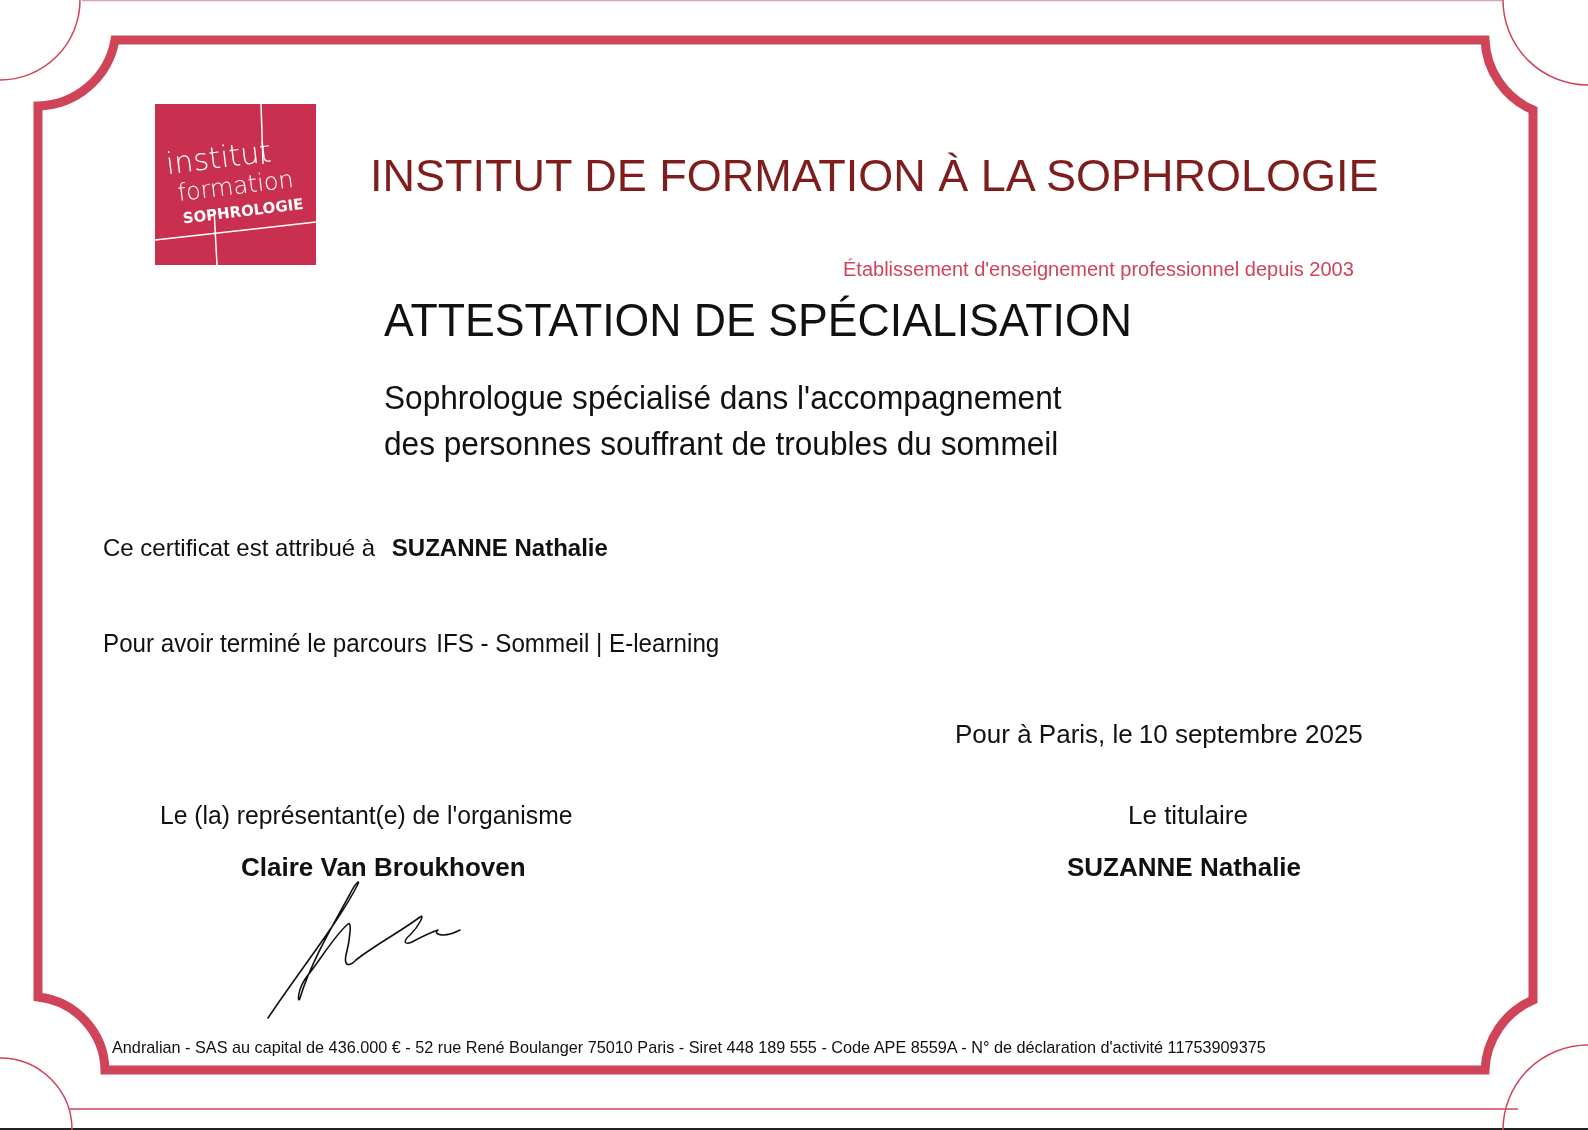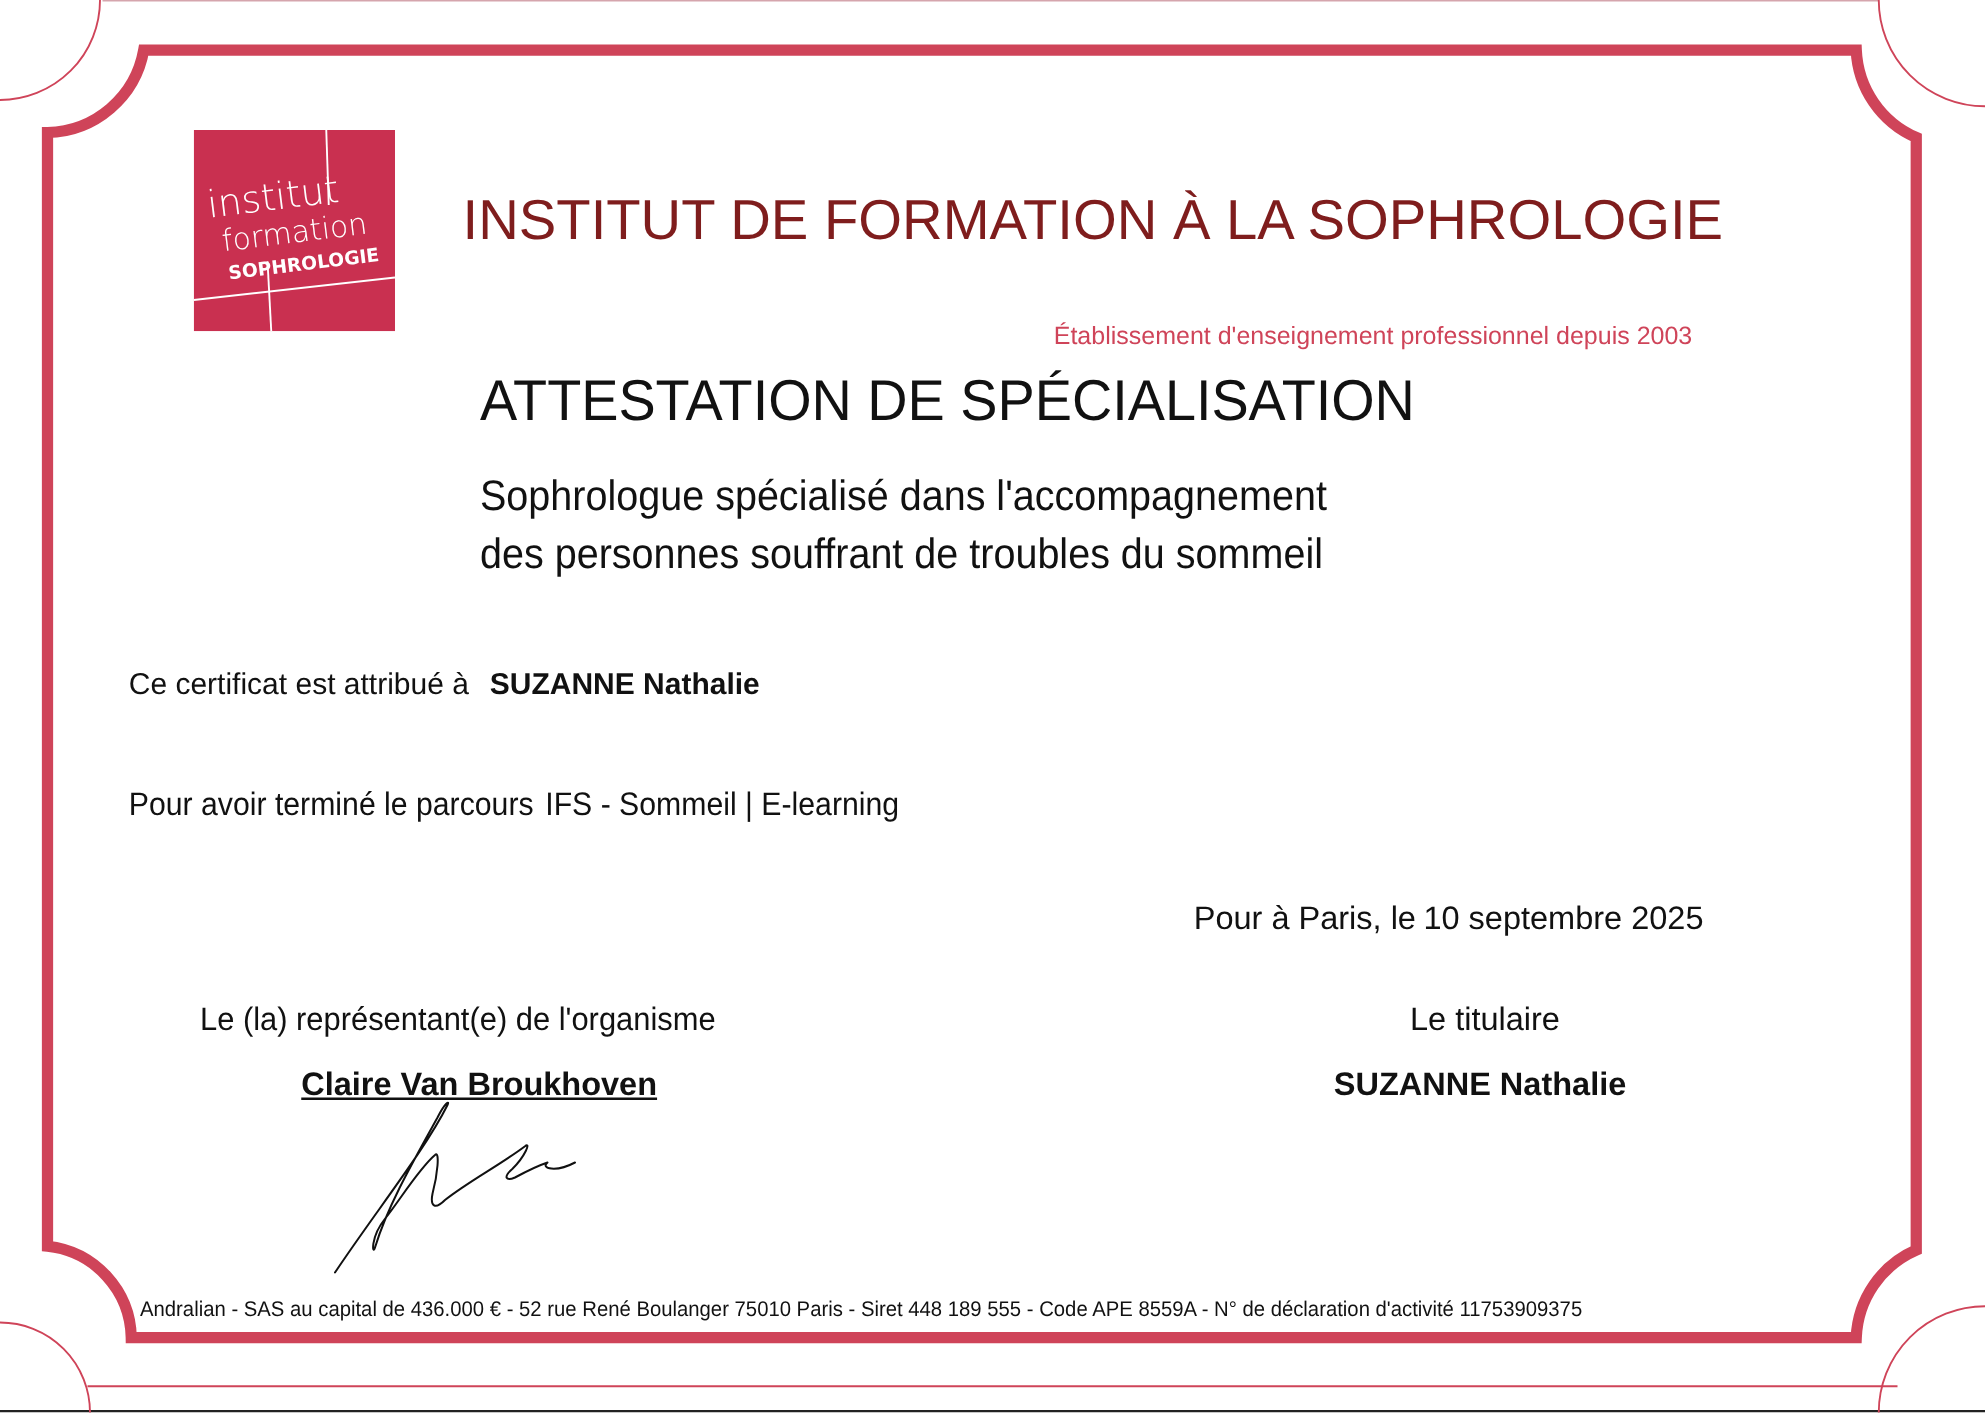--- a/index.html
+++ b/index.html
@@ -12,21 +12,21 @@
   .cert-title { left: 384px; top: 293px; font-size: 46px; color: #111; transform: scaleX(0.97); transform-origin: left; }
   .spec { left: 384px; top: 374px; font-size: 34px; line-height: 46px; color: #111; transform: scaleX(0.93); transform-origin: left; }
   .spec div { white-space: nowrap; }
   .line1 { left: 103px; top: 534px; font-size: 24px; }
   .line1 b { margin-left: 10px; }
   .line2 { left: 103px; top: 628px; font-size: 26px; transform: scaleX(0.93); transform-origin: left; }
   .line2 .course { margin-left: 10px; }
   .date { left: 955px; top: 719px; font-size: 26px; }
   .date .d { margin-left: 6px; }
   .rep-label { left: 160px; top: 800px; font-size: 26px; transform: scaleX(0.95); transform-origin: left; }
-  .rep-name { left: 241px; top: 852px; font-size: 26px; font-weight: bold; text-decoration: underline; }
+  .rep-name { left: 241px; top: 852px; font-size: 26px; font-weight: bold; }
   .tit-label { left: 1128px; top: 800px; font-size: 26px; }
   .tit-name { left: 1067px; top: 852px; font-size: 26px; font-weight: bold; }
   .signature { position: absolute; left: 260px; top: 880px; width: 240px; height: 140px; }
   .footer { left: 112px; top: 1038px; font-size: 17px; color: #111; transform: scaleX(0.955); transform-origin: left; }
 </style>
 </head>
 <body>
 
 <svg class="frame" viewBox="0 0 1588 1130" xmlns="http://www.w3.org/2000/svg">
 

